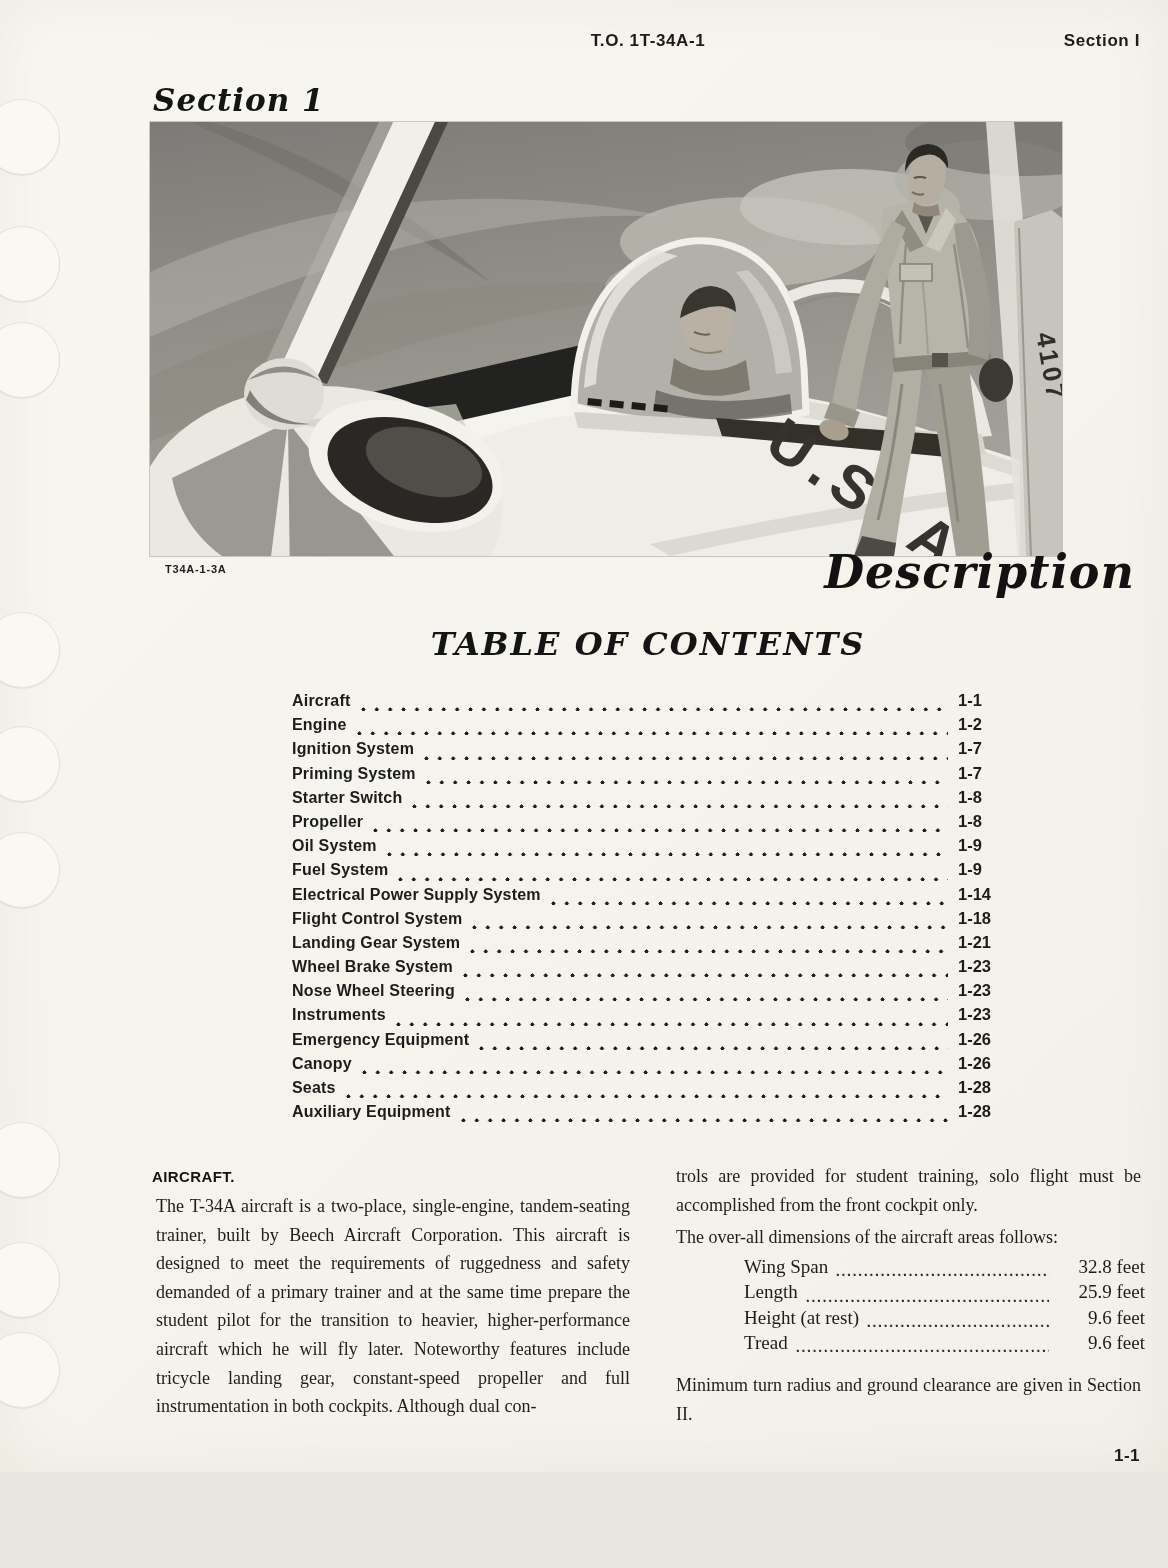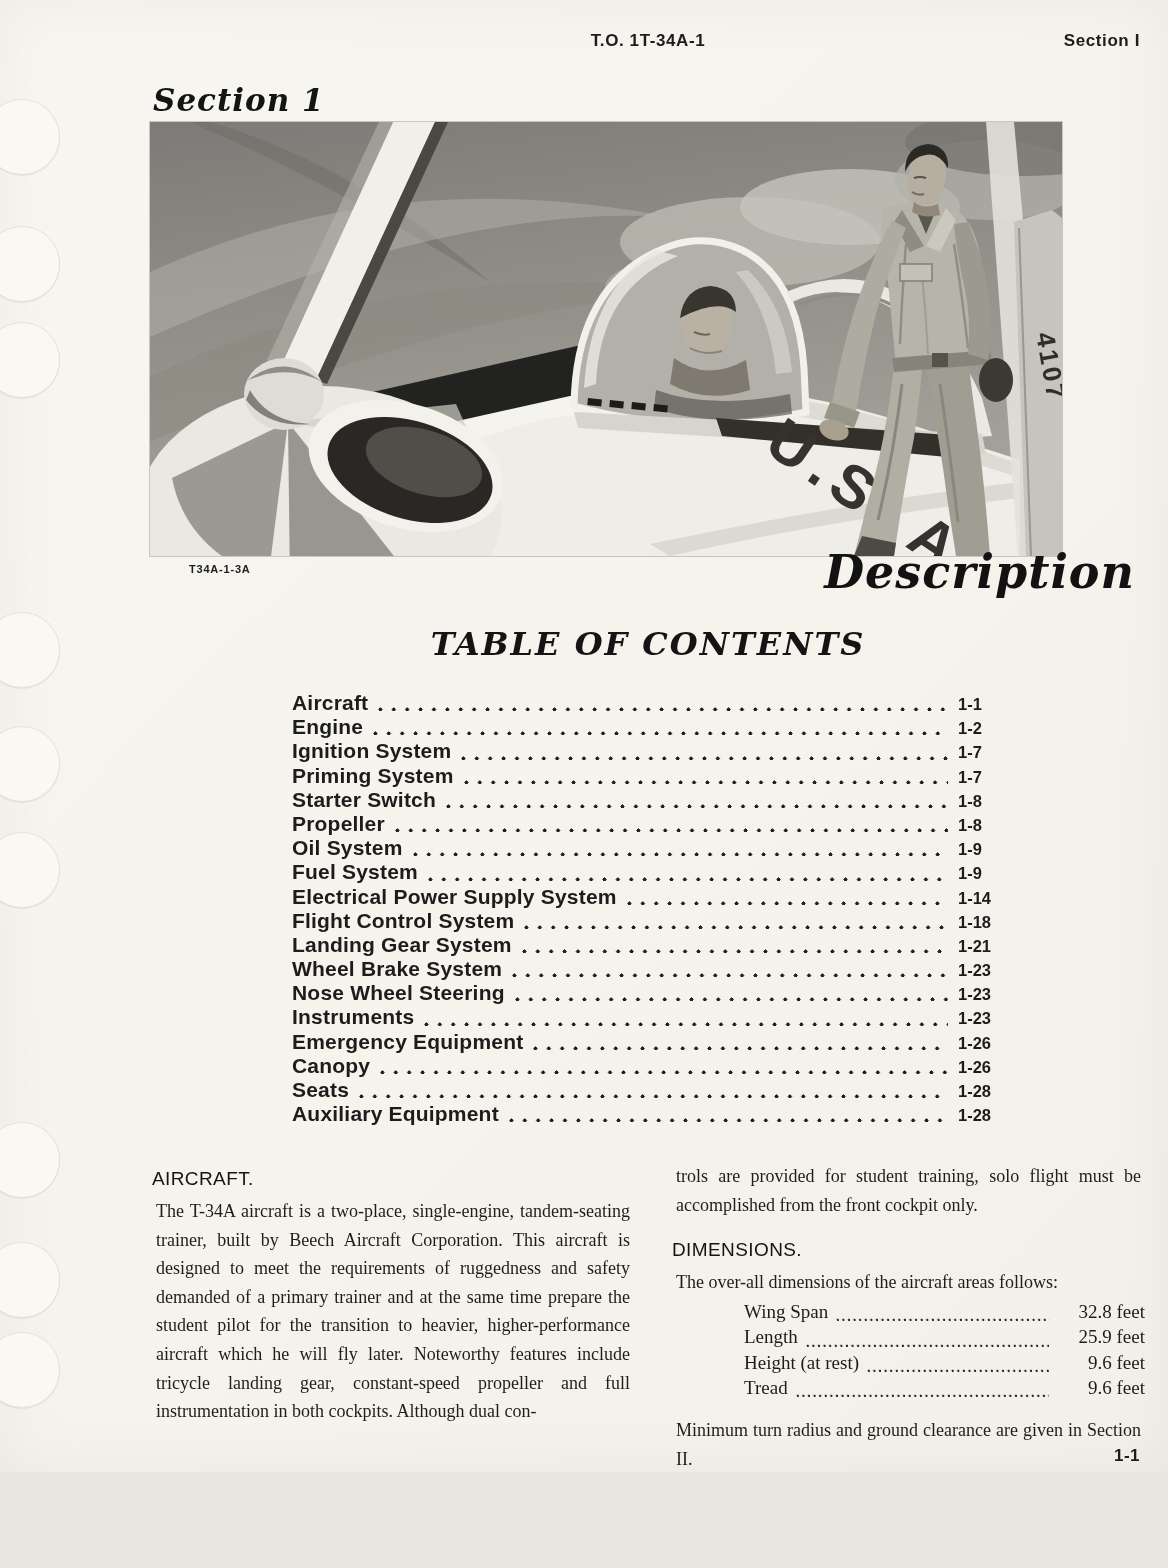--- a/index.html
+++ b/index.html
@@ -34,53 +34,53 @@
     font-size:31px;letter-spacing:1px;color:#141414;
   }
   .figure-wrap{
     position:absolute;left:150px;top:122px;width:912px;height:434px;
     box-shadow:0 0 0 1px rgba(60,58,50,0.25);
     background:#8f8d87;
   }
   .figure-wrap svg{display:block;width:100%;height:100%;}
   .figure-caption{
     position:absolute;left:165px;top:563px;
-    font-family:"Liberation Sans",sans-serif;font-weight:bold;font-size:11px;letter-spacing:.8px;margin-left:24px;
+    font-family:"Liberation Sans",sans-serif;font-weight:bold;font-size:11px;letter-spacing:.8px;
   }
   .description-title{
     position:absolute;right:33px;top:545px;
     font-family:"DejaVu Serif",serif;font-style:italic;font-weight:bold;
     font-size:46px;letter-spacing:1px;color:#121212;
   }
   .toc-title{
     position:absolute;left:150px;top:625px;width:996px;text-align:center;
     font-family:"DejaVu Serif",serif;font-style:italic;font-weight:bold;
     font-size:32px;letter-spacing:2px;color:#141414;
   }
   .toc{
     position:absolute;left:292px;top:691px;width:714px;
   }
   .toc-row{display:flex;align-items:baseline;height:24.2px;}
   .toc-label{
-    font-family:"Liberation Sans",sans-serif;font-weight:bold;font-size:21px;
+    font-family:"Liberation Sans",sans-serif;font-weight:bold;font-size:16px;
     white-space:nowrap;letter-spacing:.2px;
   }
   .toc-leader{
     flex:1;height:5px;margin:0 10px 3px 10px;align-self:flex-end;
     background-image:radial-gradient(circle at 2.4px 2.4px,#1e1e1e 1.8px,rgba(0,0,0,0) 2.1px);
     background-size:13.4px 5px;background-repeat:repeat-x;background-position:left bottom;
   }
   .toc-page{
     font-family:"Liberation Sans",sans-serif;font-weight:bold;font-size:16.5px;
     width:48px;text-align:left;white-space:nowrap;
   }
   .col-left{position:absolute;left:152px;top:1168px;width:482px;}
   .col-right{position:absolute;left:672px;top:1158px;width:473px;}
   .body-heading{
-    font-family:"Liberation Sans",sans-serif;font-weight:normal;font-size:19px;
+    font-family:"Liberation Sans",sans-serif;font-weight:bold;font-size:15px;
     letter-spacing:.4px;margin:0 0 7px 0;color:#141414;
   }
   .body-par{
     font-size:18px;line-height:28.6px;text-align:justify;margin:4px;color:#1d1d1d;
   }
   .dims-heading{margin-top:20px;}
   .dim-list{margin:4px 0 0 72px;}
   .dim-row{display:flex;align-items:baseline;height:25.4px;}
   .dim-label{font-size:19px;white-space:nowrap;}
   .dim-leader{
@@ -316,21 +316,20 @@
       </div>
   </div>
 
   <div class="col-left">
     <h3 class="body-heading">AIRCRAFT.</h3>
     <p class="body-par">The T-34A aircraft is a two-place, single-engine, tandem-seating trainer, built by Beech Aircraft Corporation. This aircraft is designed to meet the requirements of ruggedness and safety demanded of a primary trainer and at the same time prepare the student pilot for the transition to heavier, higher-performance aircraft which he will fly later. Noteworthy features include tricycle landing gear, constant-speed propeller and full instrumentation in both cockpits. Although dual con-</p>
   </div>
 
   <div class="col-right">
     <p class="body-par">trols are provided for student training, solo flight must be accomplished from the front cockpit only.</p>
-    <h3 class="body-heading dims-heading">DIMENSIONS.</h3>
     <p class="body-par">The over-all dimensions of the aircraft areas follows:</p>
     <div class="dim-list">
       <div class="dim-row">
           <span class="dim-label">Wing Span</span>
           <span class="dim-leader"></span>
           <span class="dim-value">32.8 feet</span>
         </div>
       <div class="dim-row">
           <span class="dim-label">Length</span>
           <span class="dim-leader"></span>

